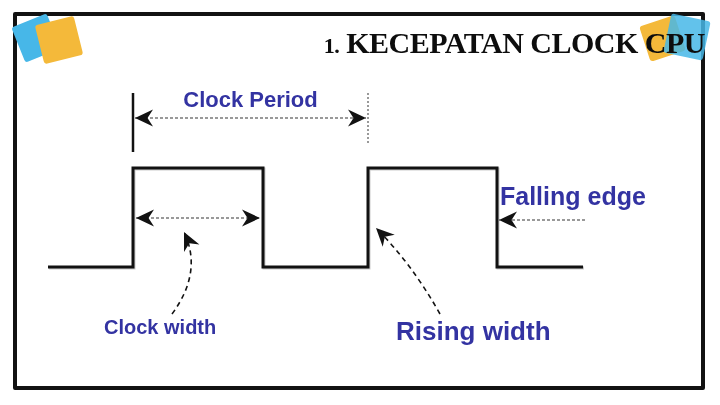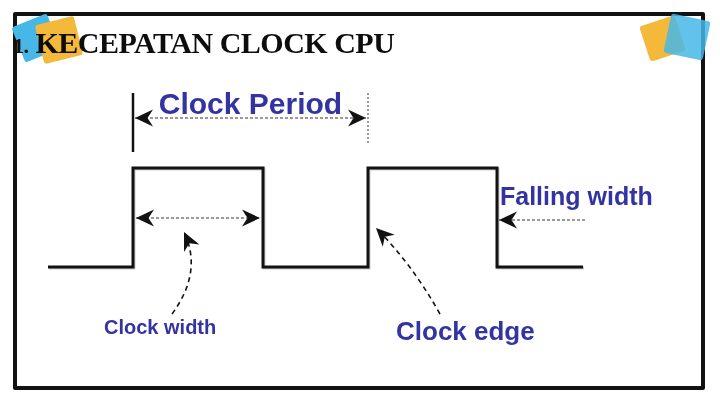--- a/index.html
+++ b/index.html
@@ -11,27 +11,27 @@
   .sq{position:absolute;}
   .sq-tl-blue{left:17px;top:19px;width:38px;height:38px;background:#47b7e8;
               transform:rotate(-22deg);border-radius:3px;z-index:1;}
   .sq-tl-yellow{left:39px;top:20px;width:40px;height:40px;background:#f4b93a;
               transform:rotate(-14deg);border-radius:3px;z-index:2;}
   .sq-tr-yellow{left:644px;top:20px;width:37px;height:37px;background:#f4b93a;
               transform:rotate(-18deg);border-radius:3px;z-index:1;}
   .sq-tr-blue{left:667px;top:17px;width:40px;height:40px;background:#47b7e8;
               opacity:.85;transform:rotate(12deg);border-radius:3px;z-index:2;}
   
-  .title{position:absolute;left:13px;top:26px;width:692px;text-align:left;
+  .title{position:absolute;left:13px;top:26px;width:692px;text-align:right;
          font-family:"Liberation Serif",serif;font-weight:bold;color:#0d0d0d;
          font-size:30px;letter-spacing:-0.5px;z-index:3;white-space:nowrap;}
   .title .num{font-size:22px;}
   
   .dlabel{position:absolute;color:#3333a2;font-weight:bold;white-space:nowrap;z-index:4;}
-  .lbl-period{left:133px;top:87px;width:235px;text-align:center;font-size:30px;}
+  .lbl-period{left:133px;top:87px;width:235px;text-align:center;font-size:22px;}
   .lbl-falling{left:500px;top:182px;font-size:25px;}
   .lbl-width{left:104px;top:316px;font-size:20px;}
   .lbl-rising{left:396px;top:316px;font-size:26px;}
   svg.diagram{position:absolute;left:0;top:0;z-index:3;}
   .wave{filter:drop-shadow(1.5px 1.5px 0 rgba(160,160,160,.55));}
 </style>
 </head>
 <body>
 
 <div class="page">
@@ -41,23 +41,23 @@
   <div class="sq sq-tl-yellow"></div>
   <div class="sq sq-tr-yellow"></div>
   <div class="sq sq-tr-blue"></div>
 
   <div class="title">
     <span class="num">1.</span>
     <span>KECEPATAN CLOCK CPU</span>
   </div>
 
   <div class="dlabel lbl-period">Clock Period</div>
-  <div class="dlabel lbl-falling">Falling width</div>
+  <div class="dlabel lbl-falling">Falling edge</div>
   <div class="dlabel lbl-width">Clock width</div>
-  <div class="dlabel lbl-rising">Clock edge</div>
+  <div class="dlabel lbl-rising">Rising width</div>
 
   <svg class="diagram" width="720" height="405" viewBox="0 0 720 405">
     <defs>
       <marker id="barb" viewBox="0 -10 20 20" refX="18" refY="0" markerWidth="20" markerHeight="20" markerUnits="userSpaceOnUse" orient="auto-start-reverse">
         <path d="M18,0 L0,-8.5 L5.5,0 L0,8.5 Z" fill="#121212"></path>
       </marker>
     </defs>
 
     <g>
       <path class="wave" d="M48,267 H133 V168 H263 V267 H368 V168 H497 V267 H583" fill="none" stroke="#121212" stroke-width="3"></path>

